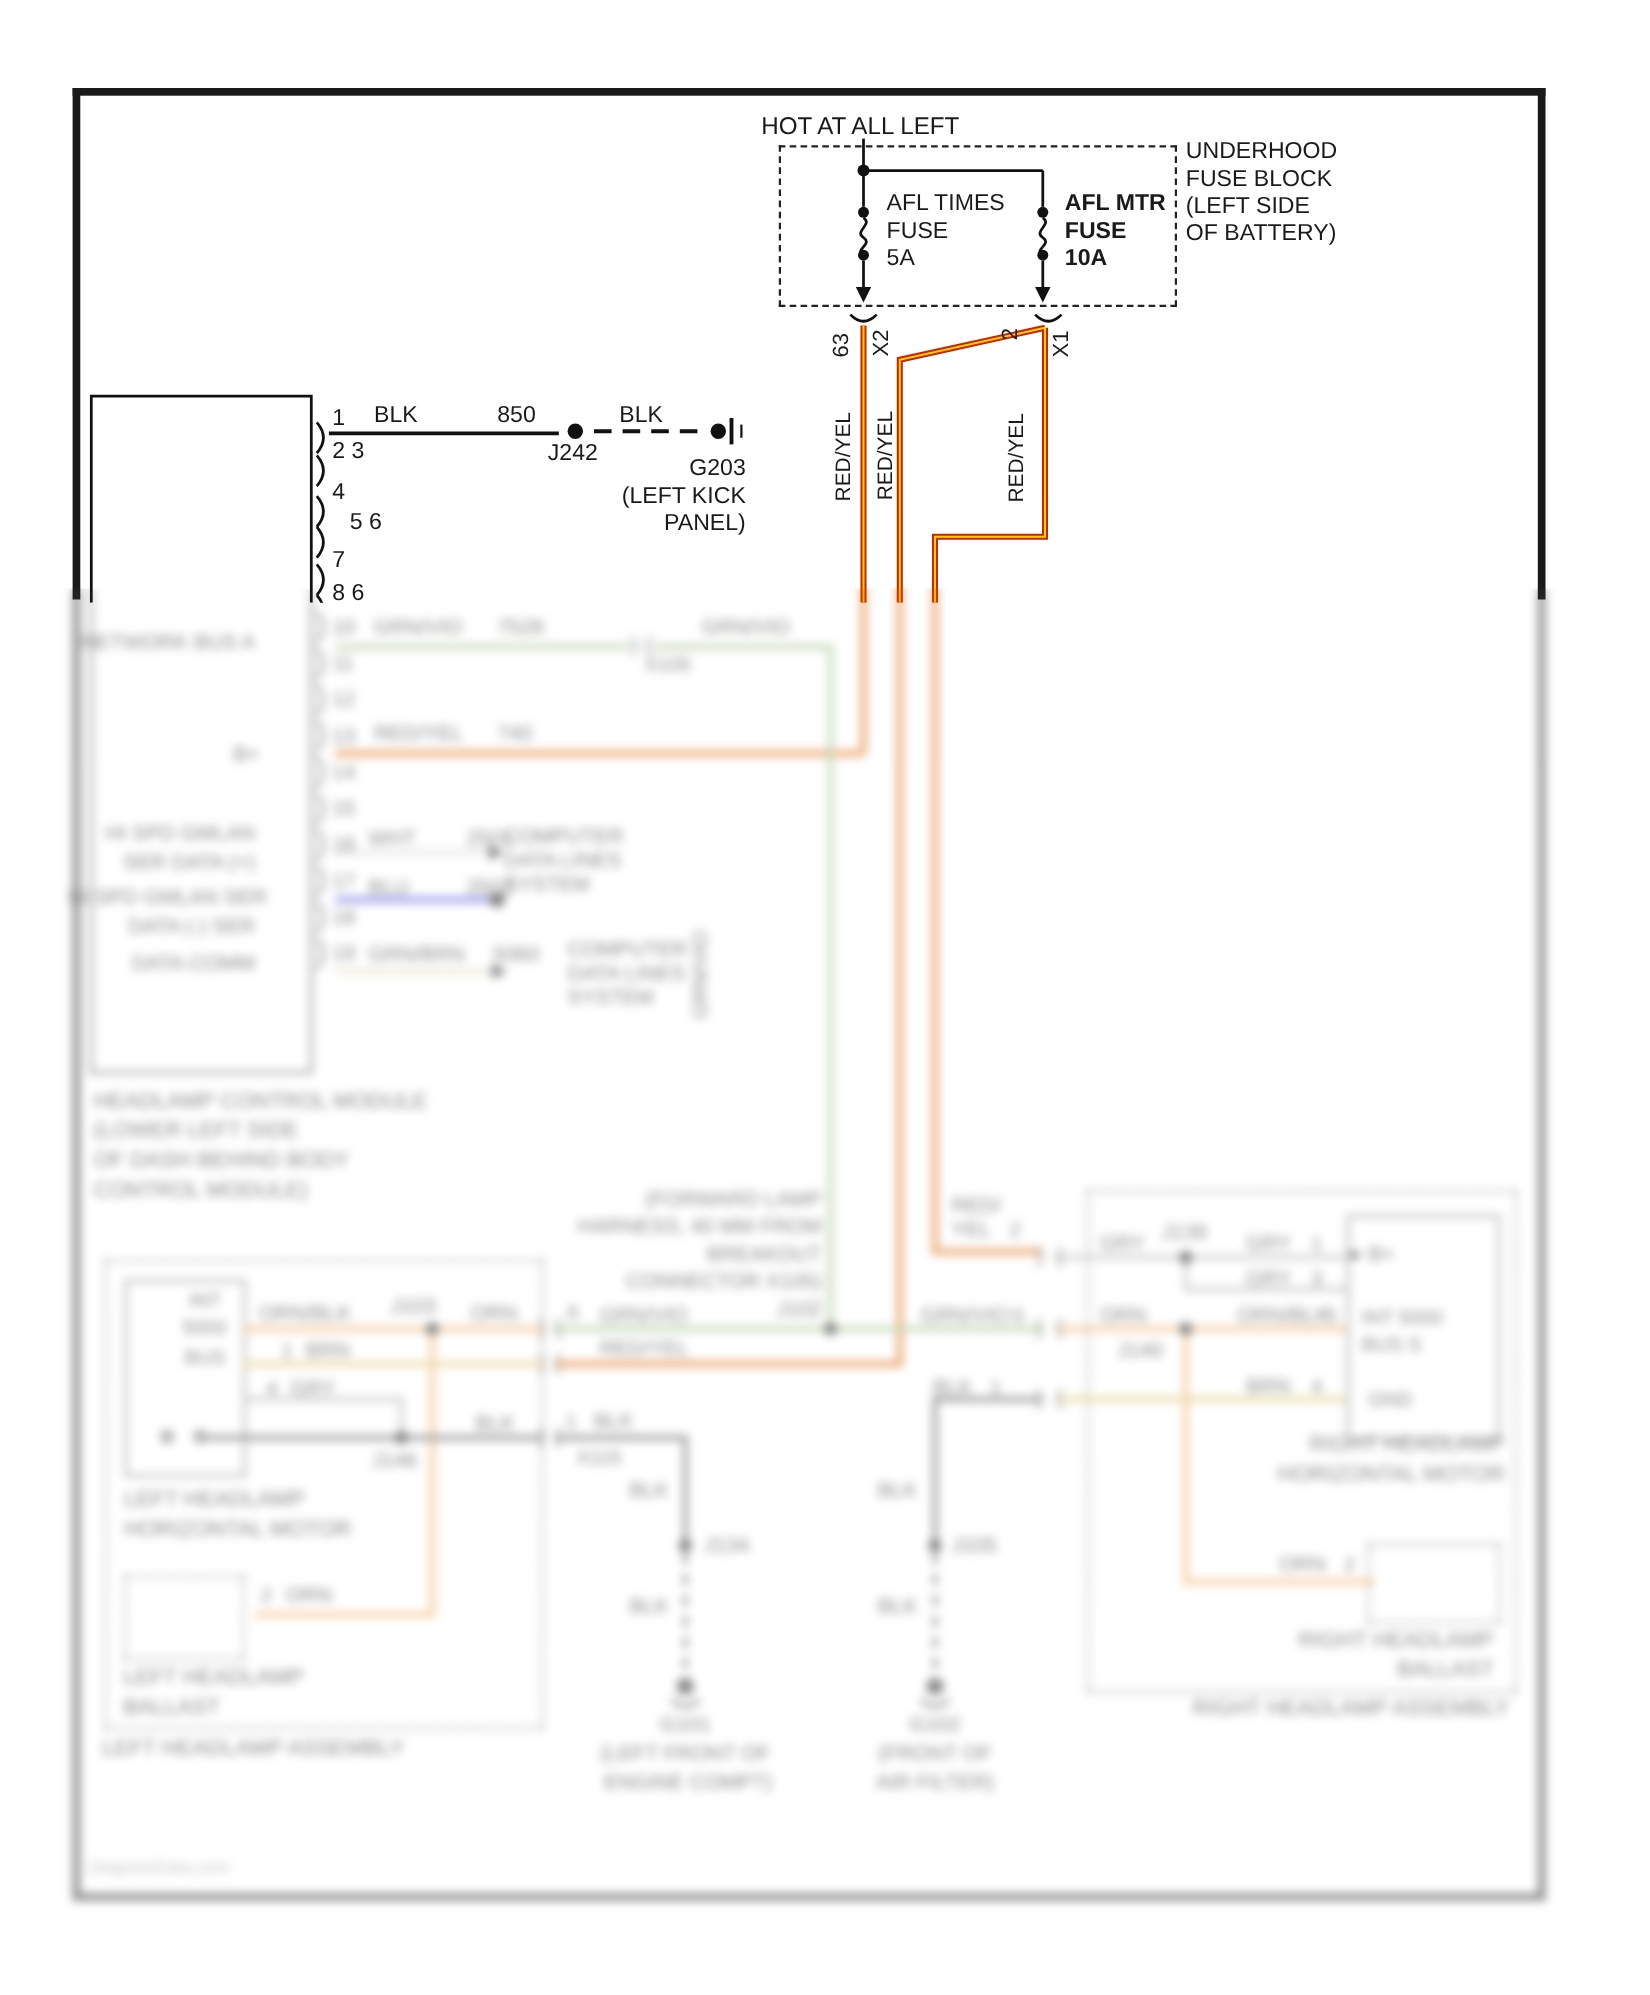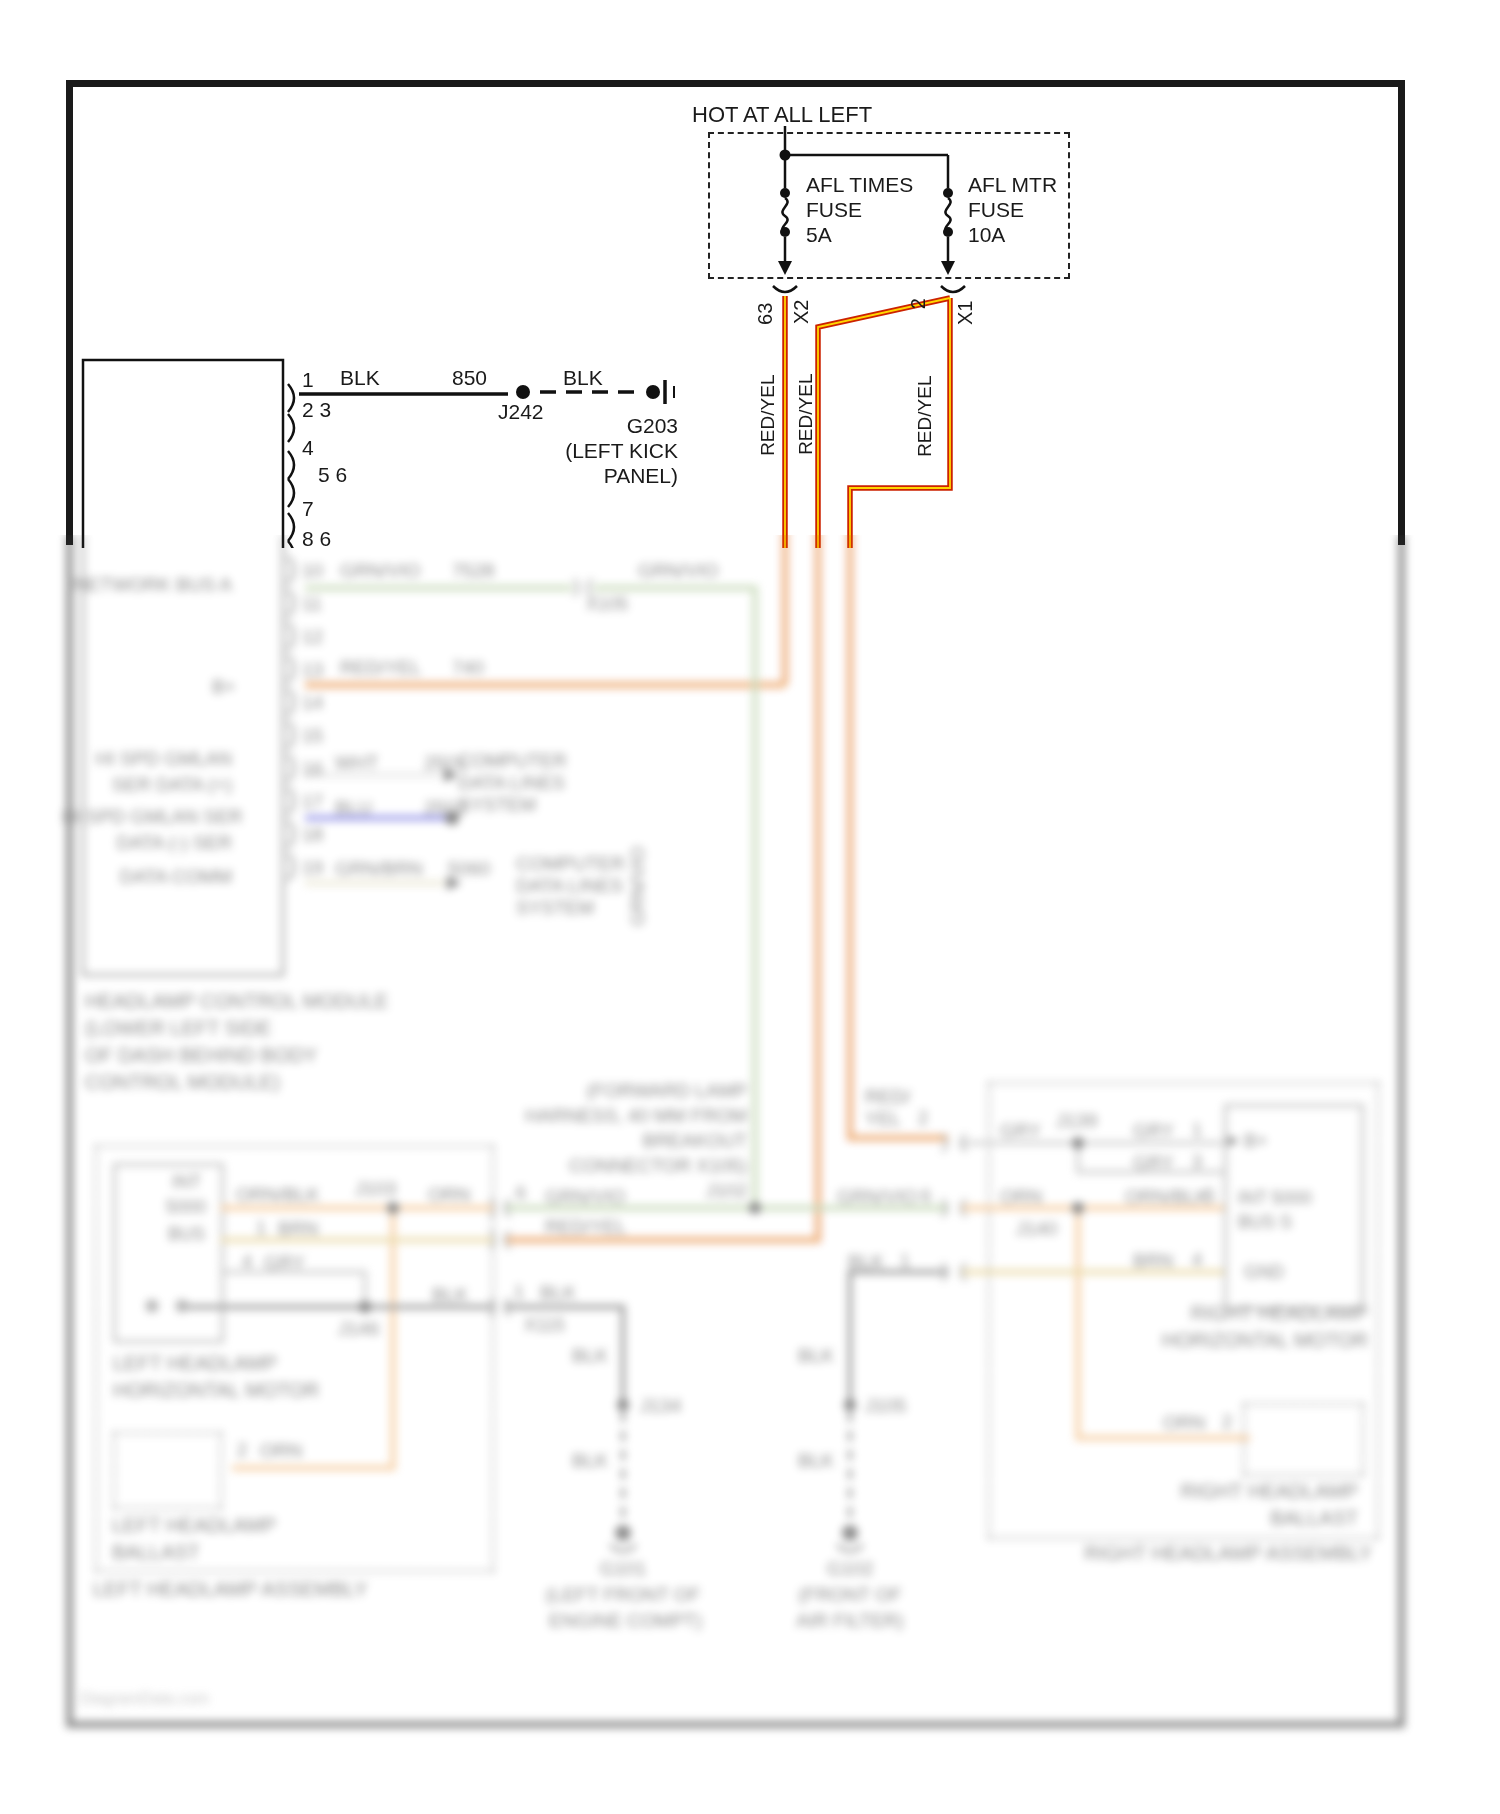--- a/index.html
+++ b/index.html
@@ -83,27 +83,33 @@
       <circle cx="523" cy="392" r="7" fill="#111"></circle>
       <path d="M540,392 H642" stroke="#111" stroke-width="3.5" stroke-dasharray="16 10" fill="none"></path>
       <circle cx="653" cy="392" r="7" fill="#111"></circle>
       <path d="M665,380 V404" stroke="#111" stroke-width="3.5" fill="none"></path>
       <path d="M674,386 V398" stroke="#111" stroke-width="2" fill="none"></path>
     </g>
   </svg>
 
   <div class="t f22" style="left:692px;top:102px;">HOT AT ALL LEFT</div>
 
+  <div class="t" style="left:1078px;top:126px;">
+    <span class="blk">UNDERHOOD</span>
+    <span class="blk">FUSE BLOCK</span>
+    <span class="blk">(LEFT SIDE</span>
+    <span class="blk">OF BATTERY)</span>
+  </div>
 
   <div class="t" style="left:806px;top:173px;">
     <span class="blk">AFL TIMES</span>
     <span class="blk">FUSE</span>
     <span class="blk">5A</span>
   </div>
-  <div class="t" style="left:968px;top:173px;">
+  <div class="t" style="left:968px;top:173px;font-weight:bold;">
     <span class="blk">AFL MTR</span>
     <span class="blk">FUSE</span>
     <span class="blk">10A</span>
   </div>
 
   <div class="t f20 v" style="left:746px;top:302px;width:40px;">63</div>
   <div class="t f20 v" style="left:782px;top:300px;width:40px;">X2</div>
   <div class="t f20 v" style="left:899px;top:292px;width:40px;">2</div>
   <div class="t f20 v" style="left:946px;top:301px;width:40px;">X1</div>
 

